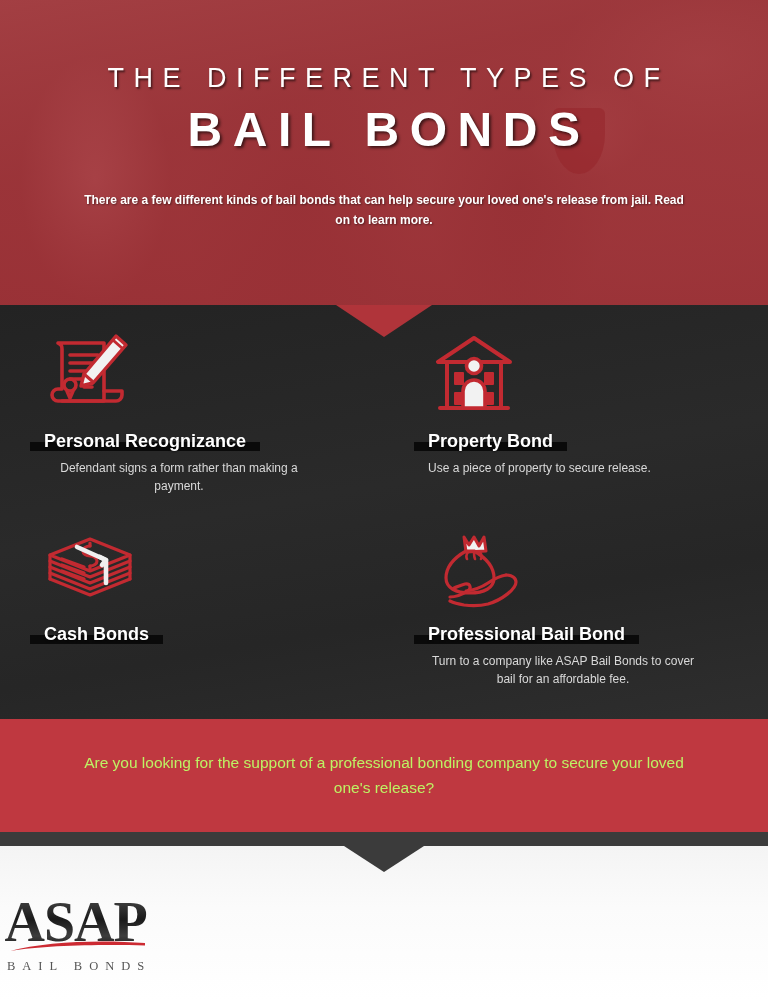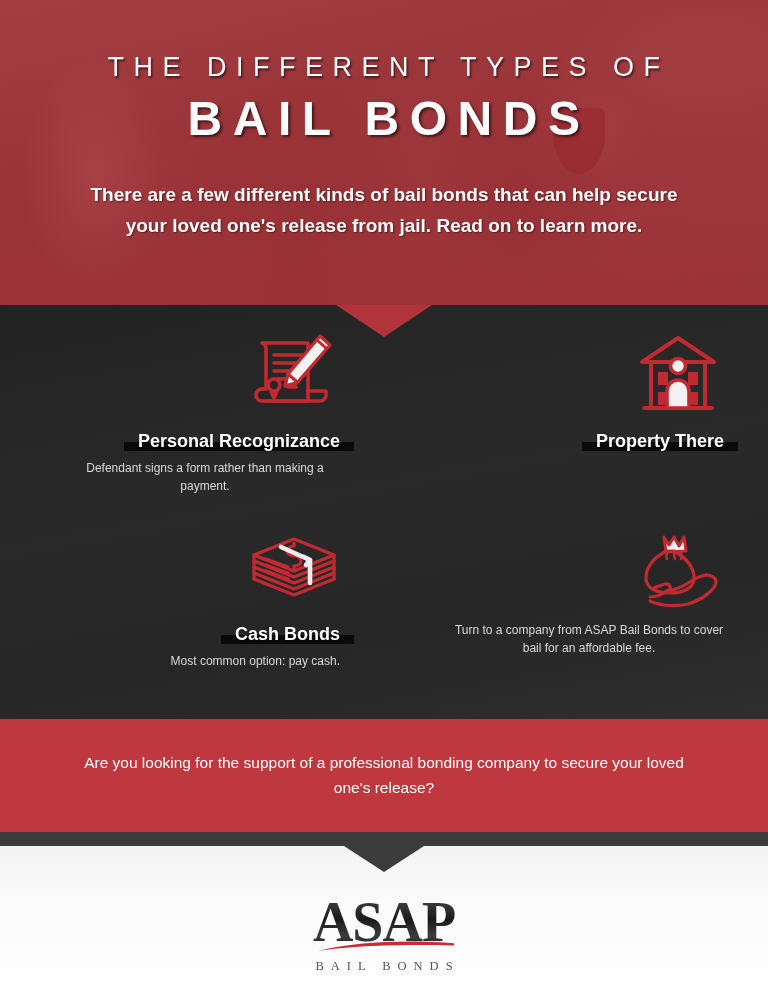--- a/index.html
+++ b/index.html
@@ -45,41 +45,41 @@
     color:#ffffff; font-size:27px; font-weight:400; letter-spacing:9.5px;
     text-shadow:1.5px 1.5px 2px rgba(0,0,0,.55);
     white-space:nowrap; padding-left:9px;
   }
   .title-line2 {
     color:#ffffff; font-size:48px; font-weight:bold; letter-spacing:10.5px;
     margin-top:8px; text-shadow:2px 2px 3px rgba(0,0,0,.6);
     white-space:nowrap; padding-left:10px;
   }
   .header-sub {
-    margin-top:34px; color:#ffffff; font-size:19px; font-weight:bold;
+    margin-top:34px; color:#ffffff; font-size:12px; font-weight:bold;
     line-height:1.62; text-align:center; max-width:600px;
     text-shadow:1px 1px 2px rgba(0,0,0,.45);
   }
   .notch-red {
     position:absolute; left:50%; top:305px; transform:translateX(-50%);
     width:0; height:0; z-index:4;
     border-left:48px solid transparent; border-right:48px solid transparent;
     border-top:32px solid #b0343a;
   }
 
   
   .main {
     position:absolute; top:305px; left:0; width:768px; height:414px;
     background:linear-gradient(170deg, #232323 0%, #2a2a2a 45%, #262626 70%, #2e2e2e 100%);
   }
   .grid {
     position:relative; width:100%; height:100%;
     display:grid; grid-template-columns:1fr 1fr; grid-template-rows:1fr 1fr;
   }
-  .cell { display:flex; flex-direction:column; align-items:flex-end; padding:22px 44px 0; }
+  .cell { display:flex; flex-direction:column; align-items:flex-start; padding:22px 44px 0; }
   .cell.r2 { padding-top:16px; }
   .icon-wrap { height:94px; display:flex; align-items:center; justify-content:center; }
   .cell.r2 .icon-wrap { height:86px; }
 
   .card-title-wrap { position:relative; margin-top:10px; display:inline-block; }
   .card-title-bar {
     position:absolute; left:-14px; right:-14px; bottom:1px; height:9px;
     background:#0a0a0a; z-index:1;
   }
   .card-title {
@@ -91,38 +91,38 @@
     text-align:center; max-width:270px;
   }
 
   
   .cta {
     position:absolute; top:719px; left:0; width:768px; height:113px;
     background:#bf3840;
     display:flex; flex-direction:column; align-items:center; justify-content:center;
   }
   .cta-text {
-    color:#ffffff; font-size:15.5px; line-height:1.55; text-align:center; max-width:610px;
+    color:#bef264; font-size:15.5px; line-height:1.55; text-align:center; max-width:610px;
   }
   .cta-link { margin-top:21px; color:#ffffff; font-size:15.5px; font-weight:bold; }
 
   
   .footer-strip {
     position:absolute; top:832px; left:0; width:768px; height:14px; background:#3b3b3b;
   }
   .notch-dark {
     position:absolute; left:50%; top:846px; transform:translateX(-50%);
     width:0; height:0; z-index:4;
     border-left:40px solid transparent; border-right:40px solid transparent;
     border-top:26px solid #3b3b3b;
   }
   .footer {
     position:absolute; top:846px; left:0; width:768px; height:154px;
     background:linear-gradient(180deg, #f4f4f4 0%, #fbfbfb 40%, #ffffff 100%);
-    display:flex; flex-direction:column; align-items:center; justify-content:center;
+    display:flex; flex-direction:column; align-items:flex-start; justify-content:center;
   }
   .logo-block { position:relative; text-align:center; margin-top:22px; }
   .logo-asap {
     font-family:"Liberation Serif", serif; font-size:56px; font-weight:bold;
     letter-spacing:-1px; line-height:1;
     background:linear-gradient(180deg,#4d4d4d 0%,#1a1a1a 45%,#3d3d3d 75%,#111 100%);
     -webkit-background-clip:text; background-clip:text; color:transparent;
   }
   .logo-swoosh {
     position:absolute; left:8px; right:6px; top:44px; height:16px;
@@ -193,22 +193,23 @@
             <g fill="#c22a31">
               <rect x="26" y="42" width="10" height="13" rx="1"></rect>
               <rect x="56" y="42" width="10" height="13" rx="1"></rect>
               <rect x="26" y="62" width="10" height="13" rx="1"></rect>
               <rect x="56" y="62" width="10" height="13" rx="1"></rect>
             </g>
           </svg>
         </div>
         <div class="card-title-wrap">
           <div class="card-title-bar"></div>
-          <div class="card-title">Property There</div>
-        </div>
+          <div class="card-title">Property Bond</div>
+        </div>
+        <div class="card-desc">Use a piece of property to secure release.</div>
       </div>
 
       <div class="cell r2">
         <div class="icon-wrap">
           <svg width="92" height="76" viewBox="0 0 92 76">
             <g stroke="#c22a31" stroke-width="3.2" stroke-linejoin="round" stroke-linecap="round" fill="none">
               <path d="M46 6 L86 22 L46 38 L6 22 z"></path>
               <path d="M6 28 L46 44 L86 28"></path>
               <path d="M6 34 L46 50 L86 34"></path>
               <path d="M6 40 L46 56 L86 40"></path>
@@ -223,41 +224,44 @@
             <g stroke="#efefef" stroke-width="4.6" fill="none" stroke-linejoin="round" stroke-linecap="round">
               <path d="M33 14 L62 27 L62 50"></path>
               <path d="M56 24 L62 27 L58 32"></path>
             </g>
           </svg>
         </div>
         <div class="card-title-wrap">
           <div class="card-title-bar"></div>
           <div class="card-title">Cash Bonds</div>
         </div>
-        <div class="card-desc">Most common option: pay cash.</div>
       </div>
 
       <div class="cell r2">
         <div class="icon-wrap">
           <svg width="96" height="80" viewBox="0 0 96 80">
             <path d="M36 6 l5 8 l5 -8 l5 9 l5 -9 l2 14 l-20 1 z" fill="#f2f2f2" stroke="#c22a31" stroke-width="3" stroke-linejoin="round"></path>
             <path d="M38 20 c-14 8 -20 18 -20 27 c0 10 10 15 24 15 c14 0 24 -5 24 -15 c0 -9 -6 -19 -20 -27 z" fill="none" stroke="#c22a31" stroke-width="3.2" stroke-linejoin="round"></path>
             <g stroke="#c22a31" stroke-width="2.6" fill="none" stroke-linecap="round">
               <path d="M40 21 c-2 3 -2 5 -1 7"></path>
               <path d="M46 21 c0 3 0 5 1 7"></path>
               <path d="M52 21 c2 3 2 5 1 7"></path>
             </g>
             <g fill="none" stroke="#c22a31" stroke-width="3.2" stroke-linejoin="round" stroke-linecap="round">
               <path d="M22 66 c6 0 13 -3 18 -6 c4 -3 2 -8 -3 -7 c-4 1 -8 3 -11 4"></path>
               <path d="M38 60 c8 -1 16 -4 22 -8 c6 -4 12 -7 18 -8"></path>
               <path d="M78 44 c6 0 10 3 10 7 c0 7 -14 18 -28 22 c-8 2 -16 2 -24 1 c-6 -1 -10 -2 -14 -4"></path>
             </g>
           </svg>
         </div>
-        <div class="card-desc">Turn to a company from ASAP Bail Bonds to cover bail for an affordable fee.</div>
+        <div class="card-title-wrap">
+          <div class="card-title-bar"></div>
+          <div class="card-title">Professional Bail Bond</div>
+        </div>
+        <div class="card-desc">Turn to a company like ASAP Bail Bonds to cover bail for an affordable fee.</div>
       </div>
 
     </div>
   </div>
 
   <div class="cta">
     <div class="cta-text">Are you looking for the support of a professional bonding company to secure your loved one's release?</div>
   </div>
 
   <div class="footer-strip"></div>

